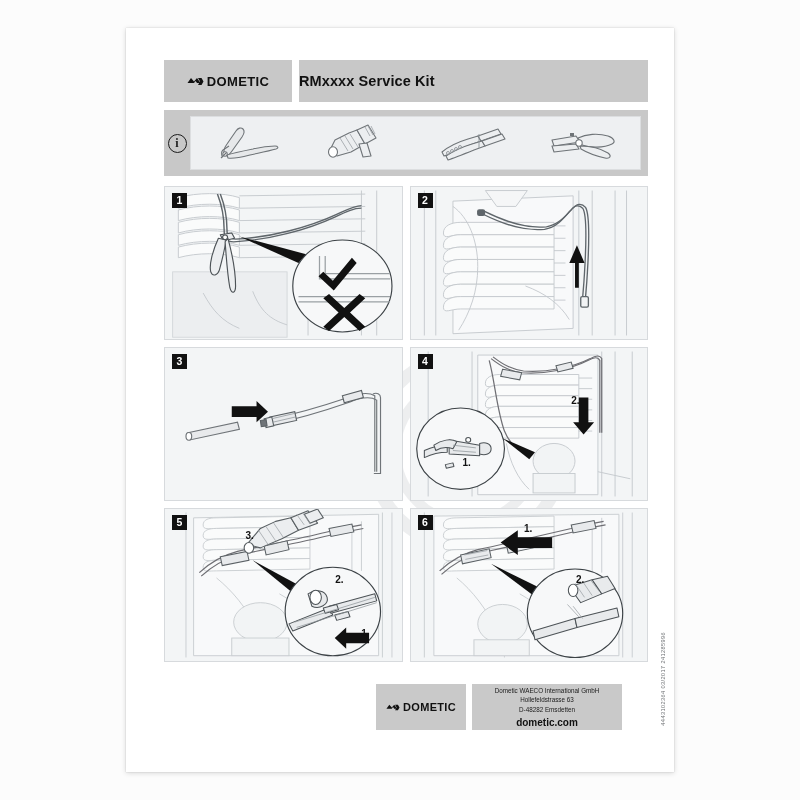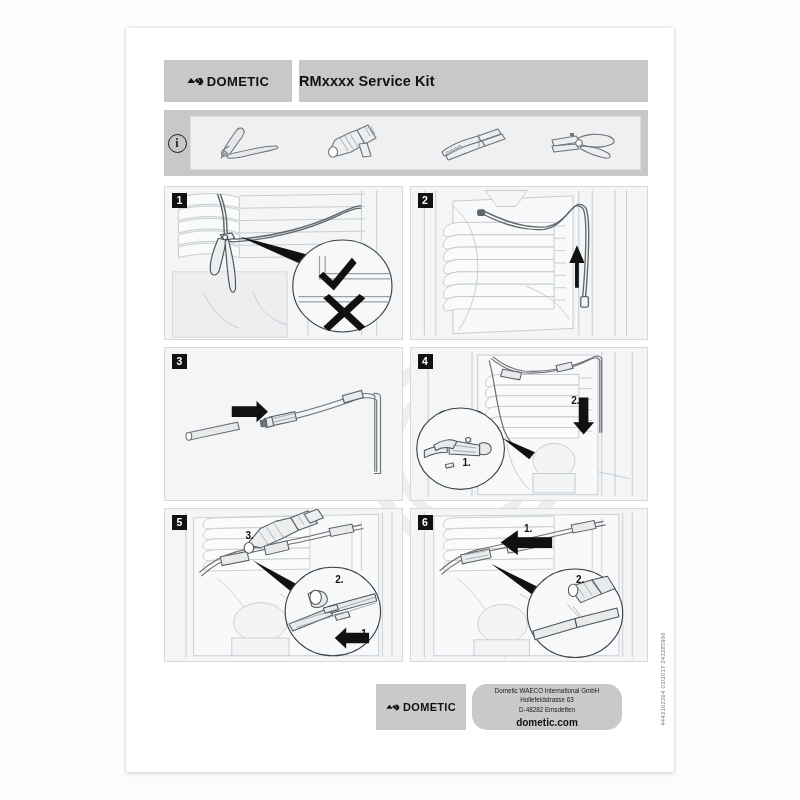--- a/index.html
+++ b/index.html
@@ -76,21 +76,21 @@
   }
   .sublabel{
     position:absolute;font-size:10px;font-weight:bold;color:#111;z-index:4;
   }
 
   
   .footer{position:absolute;left:250px;bottom:42px;width:246px;height:46px;display:flex;gap:6px;}
   .ft-logo{width:90px;background:#c9c9c9;display:flex;align-items:center;justify-content:center;}
   .ft-addr{
     flex:1;background:#c9c9c9;display:flex;flex-direction:column;
-    align-items:center;justify-content:center;padding:3px 0;border-radius:15px;
+    align-items:center;justify-content:center;padding:3px 0;
   }
   .ft-addr .ln{font-size:6.3px;color:#1a1a1a;line-height:1.45;}
   .ft-addr .www{font-size:10px;font-weight:bold;color:#111;margin-top:3px;}
 
   .sidecode{
     position:absolute;right:8px;bottom:46px;
     writing-mode:vertical-rl;transform:rotate(180deg);
     font-size:5.6px;color:#6d7073;letter-spacing:.4px;white-space:nowrap;
   }
 </style>

